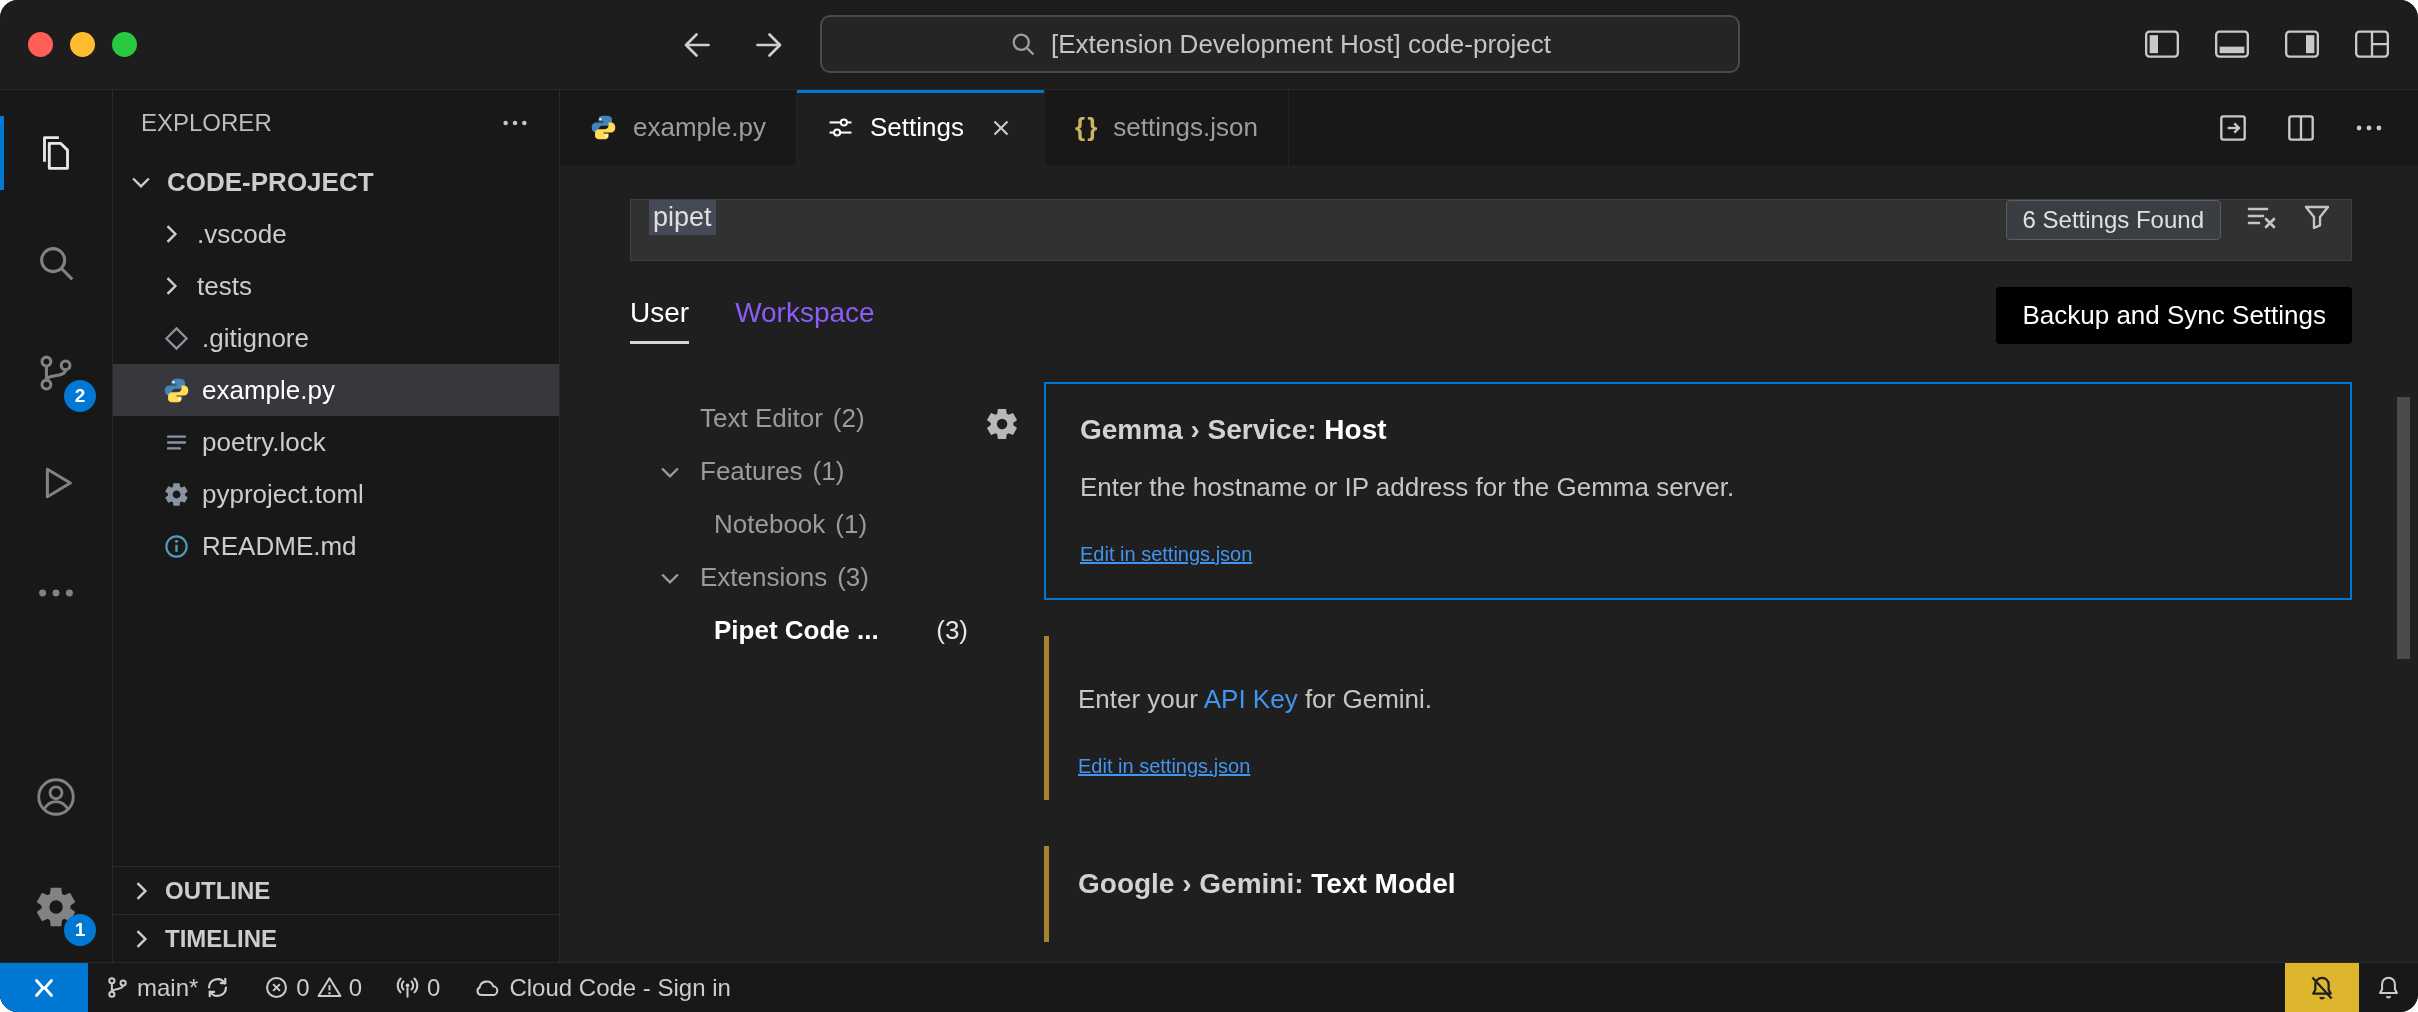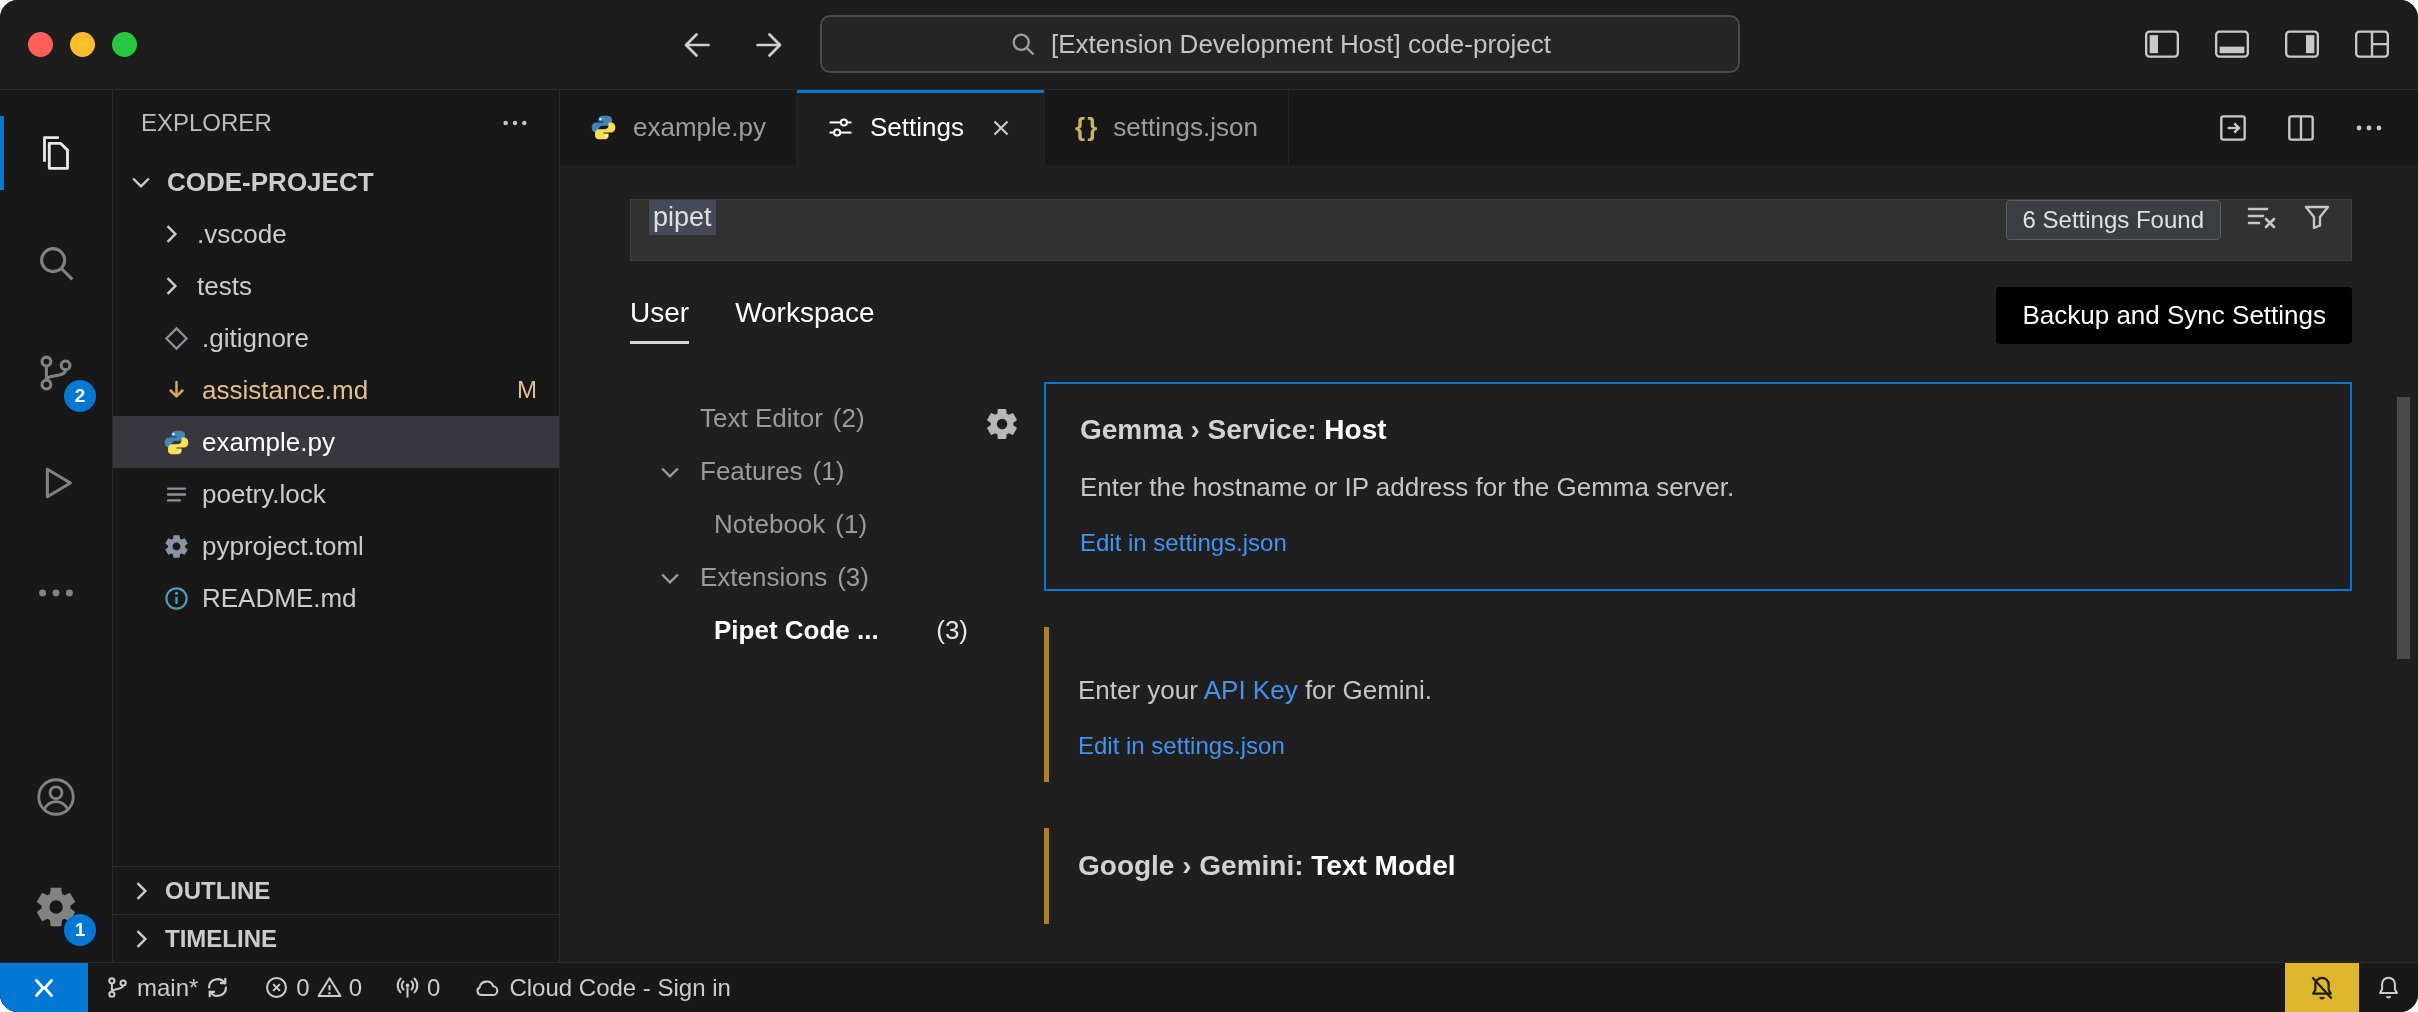--- a/index.html
+++ b/index.html
@@ -132,21 +132,21 @@
   }
   .search-text { color:#e0e0e0; background:#454a56; padding:2px 4px; font-size:27px; }
   .sr-spacer { flex:1; }
   .results-badge {
     background:#3a3d41; border:1px solid #5a5f64; border-radius:4px;
     padding:5px 16px; font-size:24px; color:#e0e0e0; white-space:nowrap;
   }
   .search-row svg { width:32px; height:32px; color:#c5c5c5; }
 
   .scope-row { margin-top:26px; display:flex; align-items:flex-end; }
-  .scope-tab { margin-right:46px; padding-bottom:12px; color:#ffffff; font-size:28px; cursor:pointer; border-bottom:3px solid transparent; }
+  .scope-tab { margin-right:46px; padding-bottom:12px; color:#8b5cf6; font-size:28px; cursor:pointer; border-bottom:3px solid transparent; }
   .scope-tab.active { color:#ffffff; border-bottom-color:#d7d7d7; }
   .sync-btn {
     margin-left:auto; background:#000000; color:#ffffff;
     font-size:26px; padding:13px 26px; border-radius:4px; cursor:pointer; border:none;
     font-family:inherit;
   }
 
   .settings-body { display:flex; margin-top:38px; min-height:0; }
   .toc { width:352px; flex:0 0 352px; padding-top:10px; color:#9b9b9b; }
   .toc-row { height:53px; display:flex; align-items:center; cursor:pointer; padding-right:14px; }
@@ -161,21 +161,21 @@
   .slist { flex:1; padding-left:62px; min-width:0; }
   .entry { position:relative; padding:30px 30px 32px 34px; margin-bottom:28px; }
   .entry.focused { border:2px solid #0078d4; }
   .entry.modified::before {
     content:""; position:absolute; left:0; top:8px; bottom:10px; width:5px; background:#a8832e;
   }
   .entry.modified.clipped::before { bottom:-10px; }
   .e-title { font-size:28px; color:#d2d2d2; font-weight:600; }
   .e-title .e-name { color:#ffffff; font-weight:700; }
   .e-desc { margin-top:26px; font-size:26px; color:#c6c6c6; }
-  .e-link { margin-top:26px; font-size:24px; color:#4394f0; cursor:pointer; }
+  .e-link { margin-top:40px; font-size:20px; color:#4394f0; cursor:pointer;text-decoration:underline; }
   a.inline-link { color:#4394f0; text-decoration:none; cursor:pointer; }
   .entry-gear {
     position:absolute; left:-62px; top:22px; width:36px; height:36px; color:#b8b8b8; cursor:pointer;
   }
   .scrollbar {
     position:absolute; right:8px; top:232px; width:13px; height:262px;
     background:#4a4a4a; cursor:grab;
   }
 
   
@@ -370,30 +370,20 @@
 
         <div class="trow file">
           <span class="ficon">
             <svg viewBox="0 0 16 16" fill="none" stroke="#8a93a1" stroke-width="1.3">
                 <path d="M8 2l6 6-6 6-6-6z"></path>
               </svg>
           </span>
           <span class="fname">.gitignore</span>
         </div>
 
-        <div class="trow file modified">
-          <span class="ficon">
-            <svg viewBox="0 0 16 16" fill="none" stroke="#d8a657" stroke-width="1.5" stroke-linecap="round" stroke-linejoin="round">
-                <path d="M8 3v8"></path>
-                <path d="M4.5 8L8 11.5 11.5 8"></path>
-              </svg>
-          </span>
-          <span class="fname">assistance.md</span>
-          <span class="fbadge">M</span>
-        </div>
 
         <div class="trow file selected">
           <span class="ficon">
             <svg viewBox="0 0 16 16">
                 <path fill="#4584b6" d="M7.9 1C6.1 1 5 1.8 5 3v1.5h3V5H3.6C2.2 5 1 6 1 8s1.2 3 2.6 3H5V9.4C5 8 6.1 7 7.5 7h3C11.9 7 13 6.1 13 4.7V3c0-1.2-1.3-2-3-2z"></path>
                 <path fill="#ffde57" d="M8.1 15c1.8 0 2.9-.8 2.9-2v-1.5H8V11h4.4c1.4 0 2.6-1 2.6-3s-1.2-3-2.6-3H11v1.6C11 8 9.9 9 8.5 9h-3C4.1 9 3 9.9 3 11.3V13c0 1.2 1.3 2 3 2z"></path>
                 <circle fill="#ffffff" cx="6.2" cy="3" r=".7"></circle>
                 <circle fill="#ffffff" cx="9.8" cy="13" r=".7"></circle>
               </svg>
           </span>

